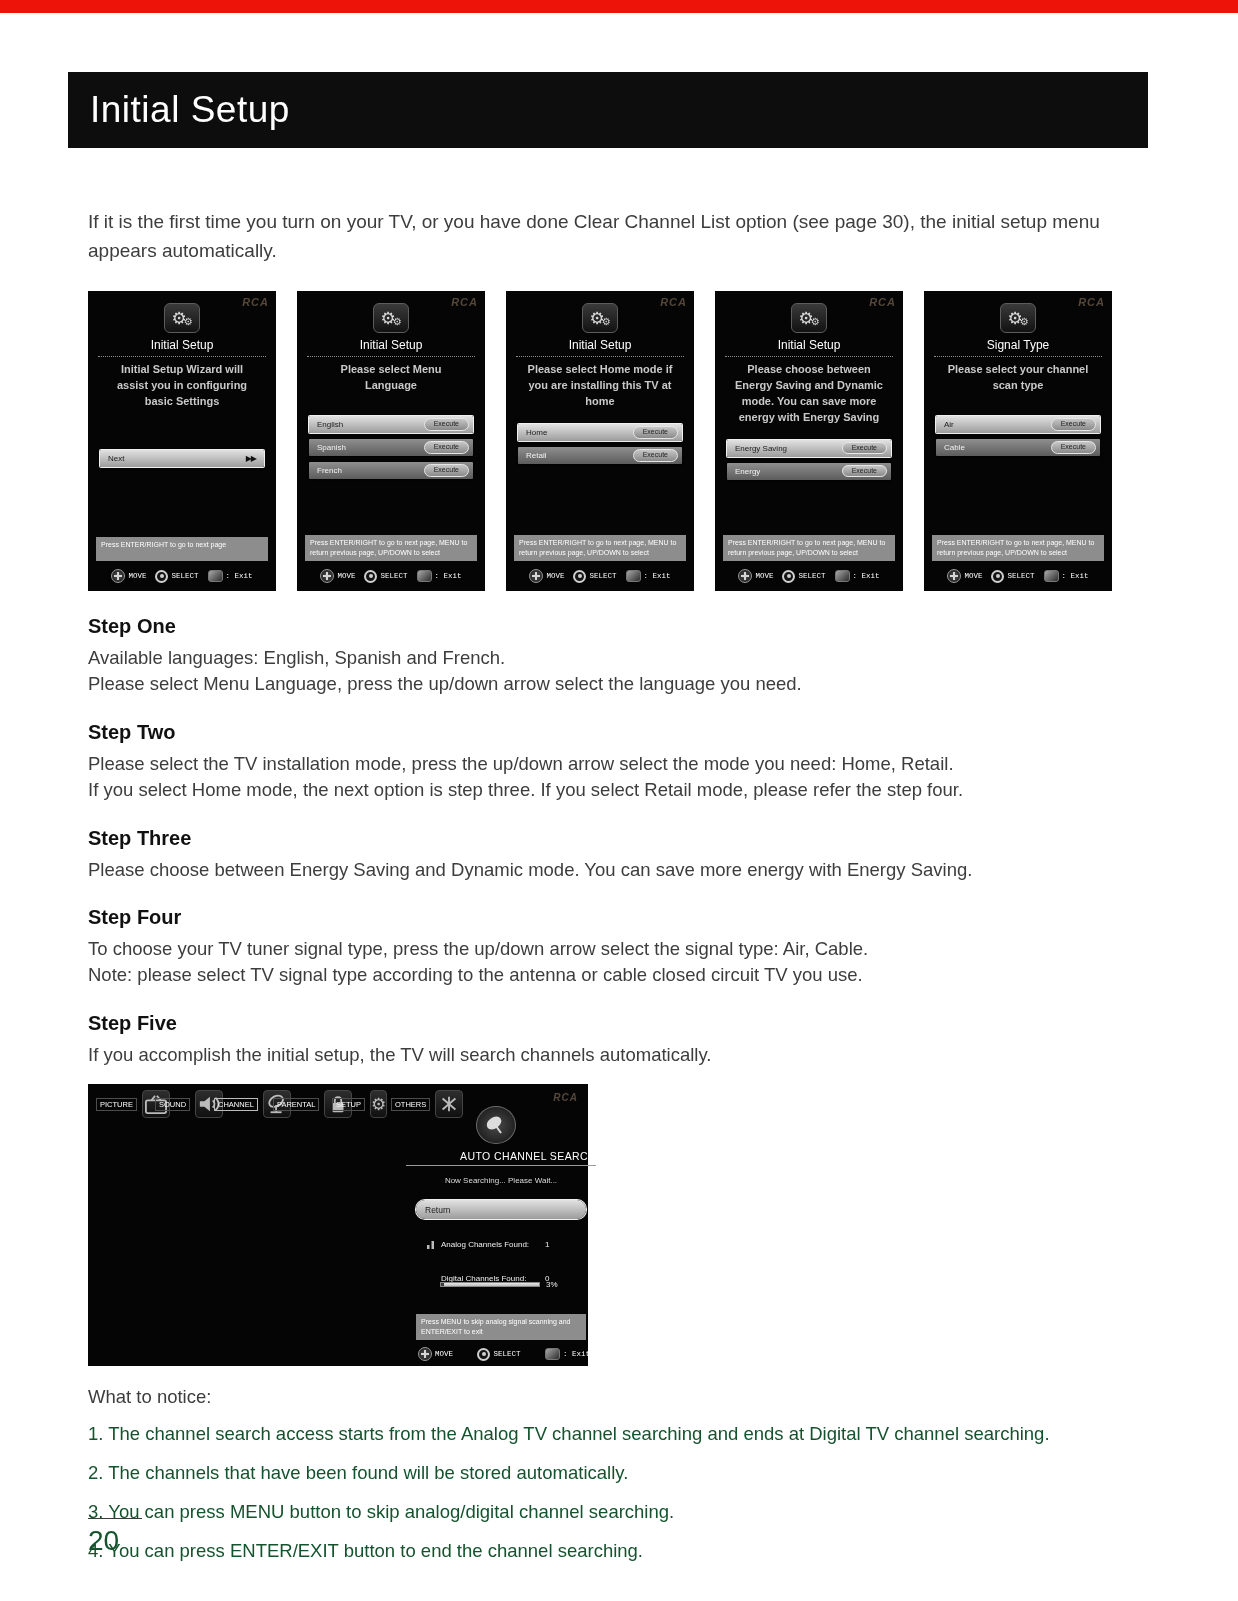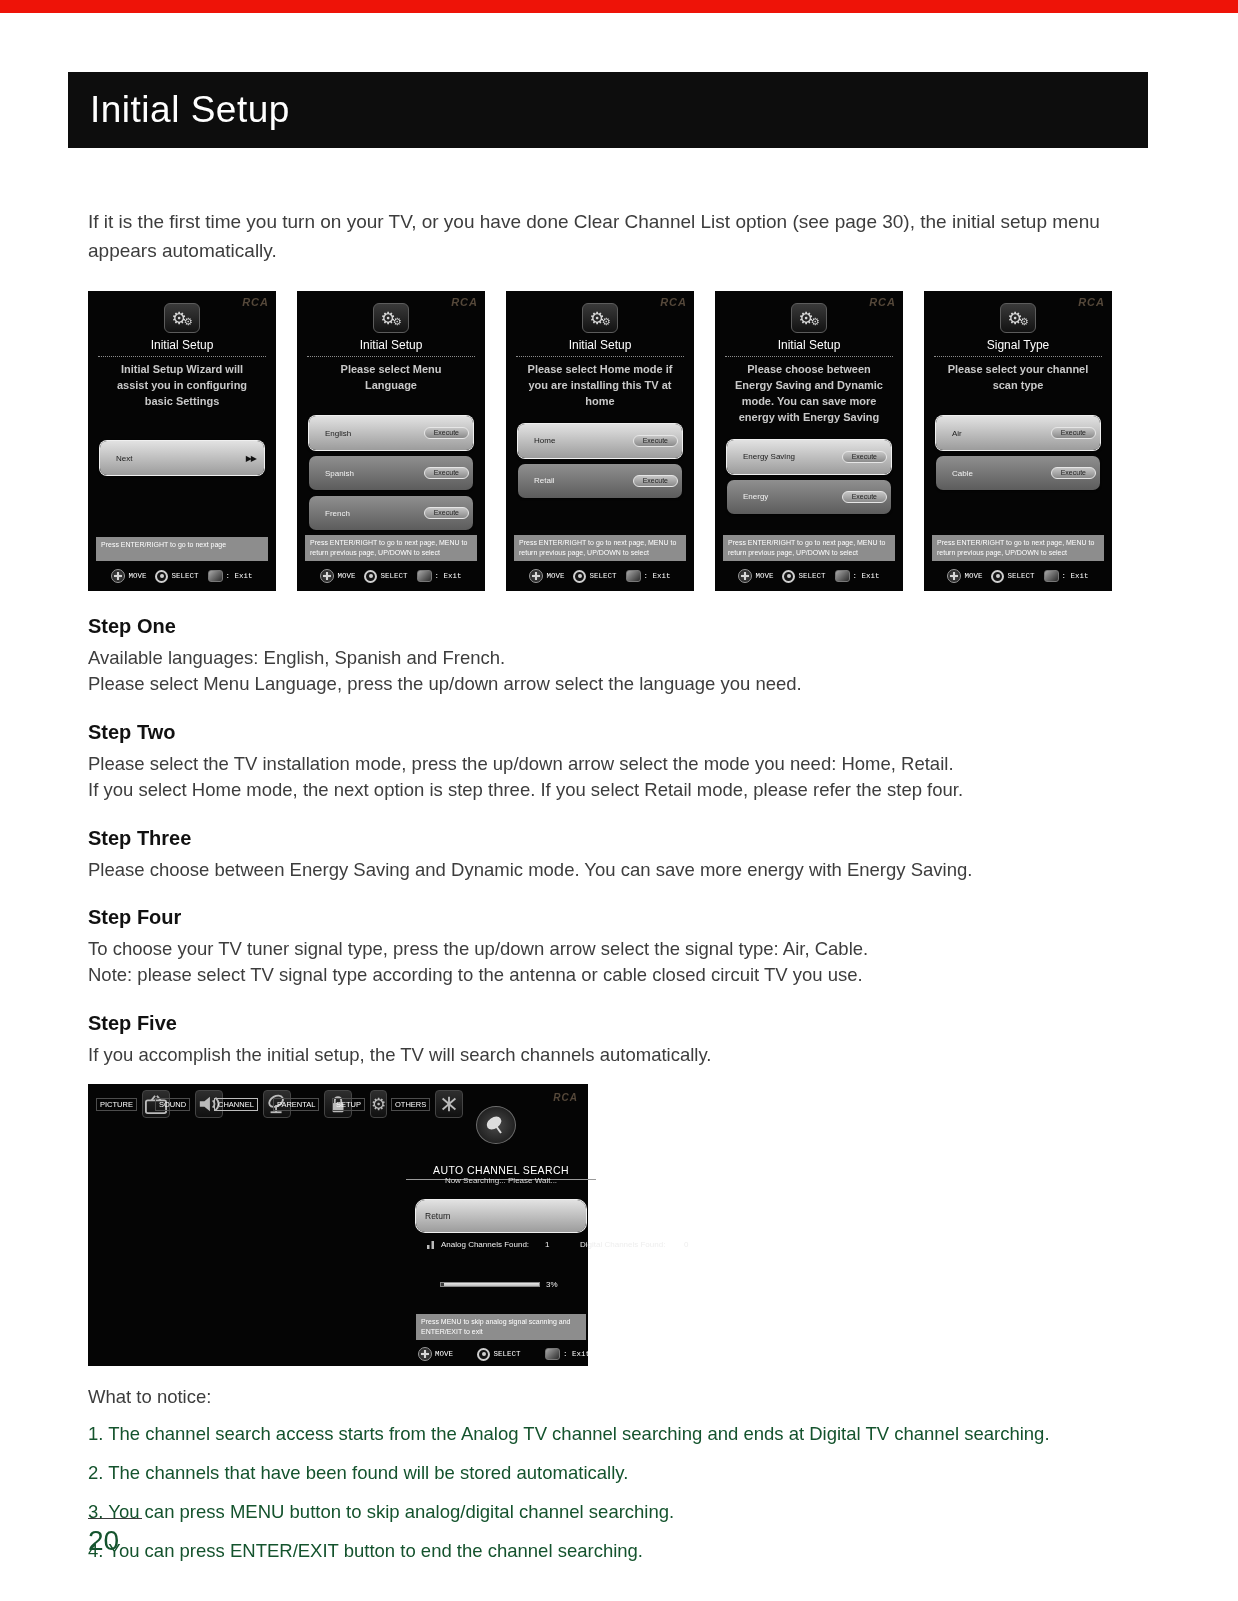--- a/index.html
+++ b/index.html
@@ -24,22 +24,22 @@
                 justify-content:center; color:#d8d8d8; }
   .gear-badge .g1 { font-size:17px; line-height:1; }
   .gear-badge .g2 { font-size:10px; line-height:1; margin-left:-3px; margin-top:8px; }
   .ts-title { text-align:center; font-size:12px; color:#fff; margin-top:5px; }
   .ts-sep { border-top:1px dotted #8a8a8a; margin:4px 3px 3px; }
   .ts-desc { font-size:11px; color:#c9c9c9; text-align:center; line-height:1.45;
              min-height:42px; padding:2px 10px 0;font-weight:bold; }
   .ts-options { flex:1; display:flex; flex-direction:column; gap:6px; padding:0 5px; }
   .ts-options.center { justify-content:center; padding-bottom:26px; }
   .ts-options.top { padding-top:14px; }
-  .opt-row { height:34px; border-radius:7px; background:linear-gradient(#8f8f8f,#5c5c5c);
-             display:flex; align-items:center; justify-content:space-between; padding:0 4px 0 16px;
+  .opt-row { height:17px; border-radius:1px; background:linear-gradient(#8f8f8f,#5c5c5c);
+             display:flex; align-items:center; justify-content:space-between; padding:0 4px 0 8px;
              font-size:8px; color:#f2f2f2; box-shadow:0 1px 2px rgba(0,0,0,.7); }
   .opt-row.hl { background:linear-gradient(#e2e2e2,#9c9c9c); color:#1c1c1c;
                 box-shadow:0 0 0 1px #efefef, 0 1px 3px rgba(0,0,0,.8); }
   .opt-exec { background:linear-gradient(#c6c6c6,#8a8a8a); border:1px solid #e6e6e6; border-radius:8px;
               padding:1px 9px; font-size:7px; color:#1e1e1e; line-height:1.2; }
   .next-arrows { font-size:8px; color:#111; padding-right:4px; letter-spacing:-1px; }
   .ts-footer { background:#8d8d8d; color:#fff; font-size:7px; line-height:1.4; padding:3px 5px;
                min-height:24px; margin:4px 1px 4px; }
   .ts-controls { height:22px; display:flex; align-items:center; justify-content:center; gap:9px;
                  font-size:7.5px; color:#fff; }
@@ -65,28 +65,28 @@
   .ss-tabs { position:absolute; top:6px; left:8px; display:flex; gap:9px; }
   .ss-tab { display:flex; flex-direction:row; align-items:center; gap:5px; width:50px; }
   .ss-tab-label { font-size:7.5px; color:#fff; border:1px solid #4d4d4d; padding:1px 3px; white-space:nowrap; }
   .ss-tab.active .ss-tab-label { border-color:#bcbcbc; }
   .ss-icon { width:34px; height:28px; display:flex; align-items:center; justify-content:center;
              background:linear-gradient(#2e2e2e,#101010); border:1px solid #444; border-radius:4px; }
   .ss-icon .gear-glyph { font-size:17px; color:#bbb; line-height:1; }
   .ss-badge { position:absolute; top:22px; left:388px; width:40px; height:38px; border-radius:50%;
               background:radial-gradient(#4a4a4a,#111); border:1px solid #6c6c6c;
               display:flex; align-items:center; justify-content:center; }
-  .ss-title { position:absolute; top:80px; left:318px; width:190px; text-align:center; color:#fff;
+  .ss-title { position:absolute; top:66px; left:318px; width:190px; text-align:right; color:#fff;
               font-size:10.5px; letter-spacing:.4px; border-bottom:1px solid #9a9a9a; padding-bottom:3px; }
   .ss-status { position:absolute; top:92px; left:318px; width:190px; text-align:center;
                font-size:8px; color:#ddd; }
-  .ss-return { position:absolute; top:116px; left:328px; width:170px; height:32px; border-radius:9px;
+  .ss-return { position:absolute; top:116px; left:328px; width:170px; height:19px; border-radius:9px;
                background:linear-gradient(#e2e2e2,#9c9c9c); box-shadow:0 0 0 1px #efefef;
                display:flex; align-items:center; font-size:8.5px; color:#1c1c1c; padding-left:9px; }
-  .ss-found { position:absolute; top:156px; left:338px; display:flex; flex-direction:row; gap:0; }
+  .ss-found { position:absolute; top:156px; left:338px; display:flex; flex-direction:column; gap:25px; }
   .ss-found-row { display:flex; align-items:center; font-size:8px; color:#eee; }
   .ss-found-row .lbl { width:104px; }
   .ss-found-row .val { width:20px; text-align:left; }
   .sig-icon { width:10px; height:9px; margin-right:5px; }
   .ss-progress { position:absolute; top:196px; left:352px; display:flex; align-items:center; gap:6px; }
   .ss-track { width:100px; height:5px; background:linear-gradient(#e8e8e8,#bdbdbd); border:1px solid #888; }
   .ss-fill { width:3%; height:100%; background:#3a3a3a; }
   .ss-pct { font-size:8px; color:#eee; }
   .ss-hint { position:absolute; top:230px; left:328px; width:170px; background:#8d8d8d; color:#fff;
              font-size:7px; line-height:1.4; padding:3px 5px; min-height:24px; }

